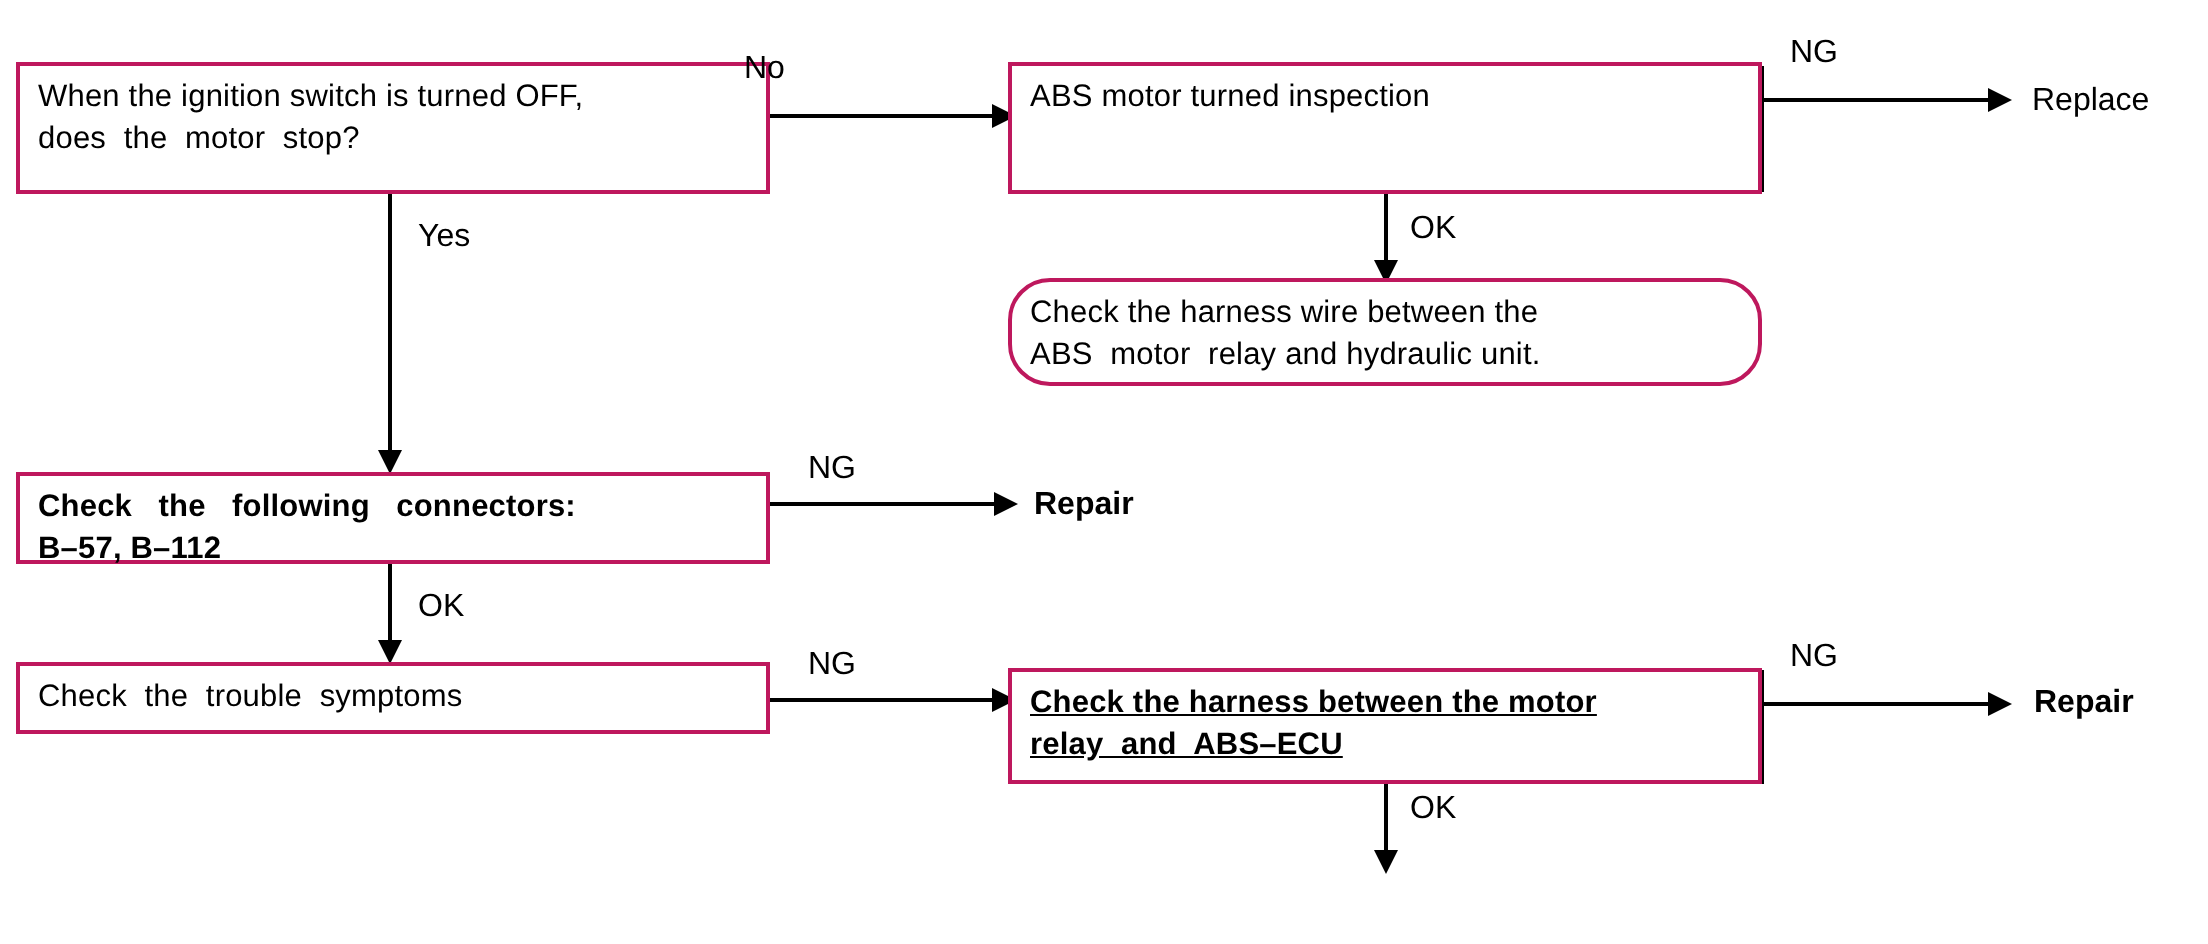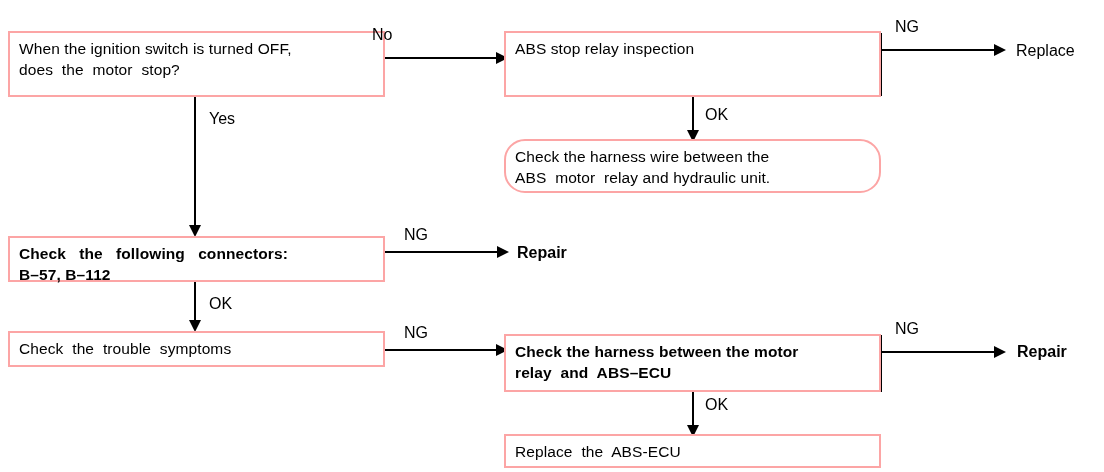--- a/index.html
+++ b/index.html
@@ -12,21 +12,21 @@
     width: 1104px;
     height: 472px;
     background: #ffffff;
     font-family: "Liberation Sans", sans-serif;
     color: #000000;
     overflow: hidden;
   }
   .node {
     position: absolute;
     box-sizing: border-box;
-    border: 2px solid #fca5a5;
+    border: 2px solid #be185d;
     background: #ffffff;
     display: flex;
     flex-direction: column;
     justify-content: flex-start;
   }
   .node .line {
     font-size: 15.5px;
     line-height: 21px;
     letter-spacing: 0.1px;
     white-space: pre;
@@ -105,45 +105,42 @@
     <line x1="693" y1="392" x2="693" y2="425"></line>
     <polygon points="687,425 699,425 693,437"></polygon>
   </svg>
 
   <div class="node" style="left:8px; top:31px; width:377px; height:66px;">
     <div class="line">When the ignition switch is turned OFF,</div>
     <div class="line">does  the  motor  stop?</div>
   </div>
 
   <div class="node" style="left:504px; top:31px; width:377px; height:66px;">
-    <div class="line">ABS stop relay inspection</div>
+    <div class="line">ABS motor turned inspection</div>
   </div>
 
   <div class="node" style="left:504px; top:139px; width:377px; height:54px;border-radius:21px;">
     <div class="line">Check the harness wire between the</div>
     <div class="line">ABS  motor  relay and hydraulic unit.</div>
   </div>
 
   <div class="node bold" style="left:8px; top:236px; width:377px; height:46px;justify-content:space-between;">
     <div class="line">Check   the   following   connectors:</div>
     <div class="line">B–57, B–112</div>
   </div>
 
   <div class="node" style="left:8px; top:331px; width:377px; height:36px;">
     <div class="line">Check  the  trouble  symptoms</div>
   </div>
 
-  <div class="node bold" style="left:504px; top:334px; width:377px; height:58px;">
+  <div class="node bold" style="left:504px; top:334px; width:377px; height:58px;text-decoration:underline;">
     <div class="line">Check the harness between the motor</div>
     <div class="line">relay  and  ABS–ECU</div>
   </div>
 
-  <div class="node" style="left:504px; top:434px; width:377px; height:34px;">
-    <div class="line">Replace  the  ABS-ECU</div>
-  </div>
 
   <div class="edge-label" style="left:372px; top:26px;">No</div>
 
   <div class="edge-label" style="left:895px; top:18px;">NG</div>
 
   <div class="edge-label" style="left:705px; top:106px;">OK</div>
 
   <div class="edge-label" style="left:209px; top:110px;">Yes</div>
 
   <div class="edge-label" style="left:404px; top:226px;">NG</div>

